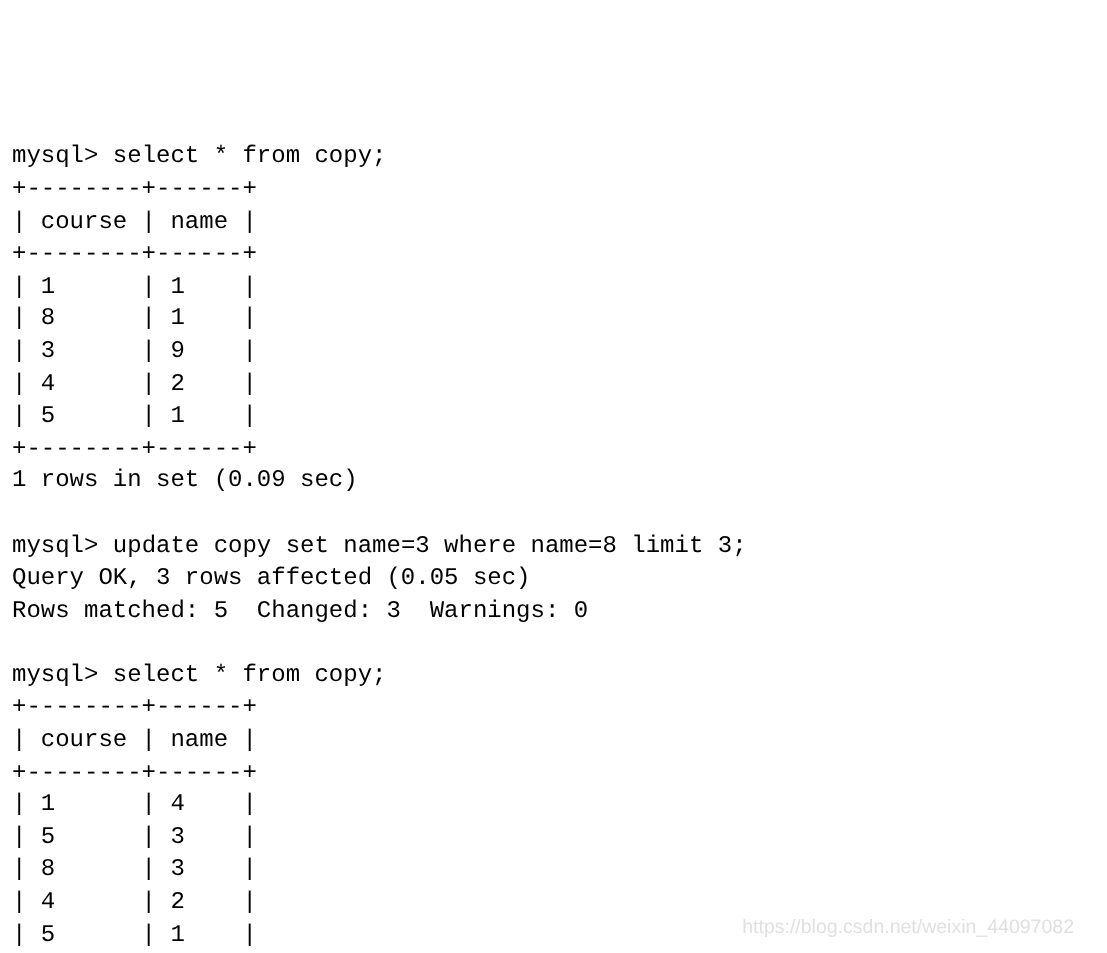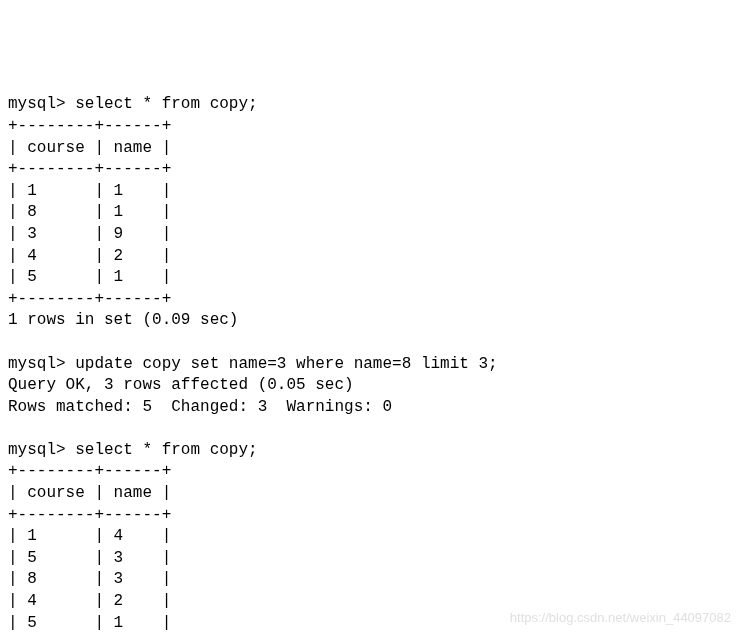--- a/index.html
+++ b/index.html
@@ -7,21 +7,21 @@
       font-size: 16px;
       color: #000;
       background: #fff;
       margin: 0;
       padding: 8px;
       white-space: pre;
       line-height: 1.35;
     }
     .watermark {
       position: absolute;
-      right: 7px;
+      right: 22px;
       bottom: 8px;
       color: #e0e0e0;
       font-family: Arial, sans-serif;
       font-size: 13px;
       pointer-events: none;
     }
   </style>
 </head>
 <body>
 

